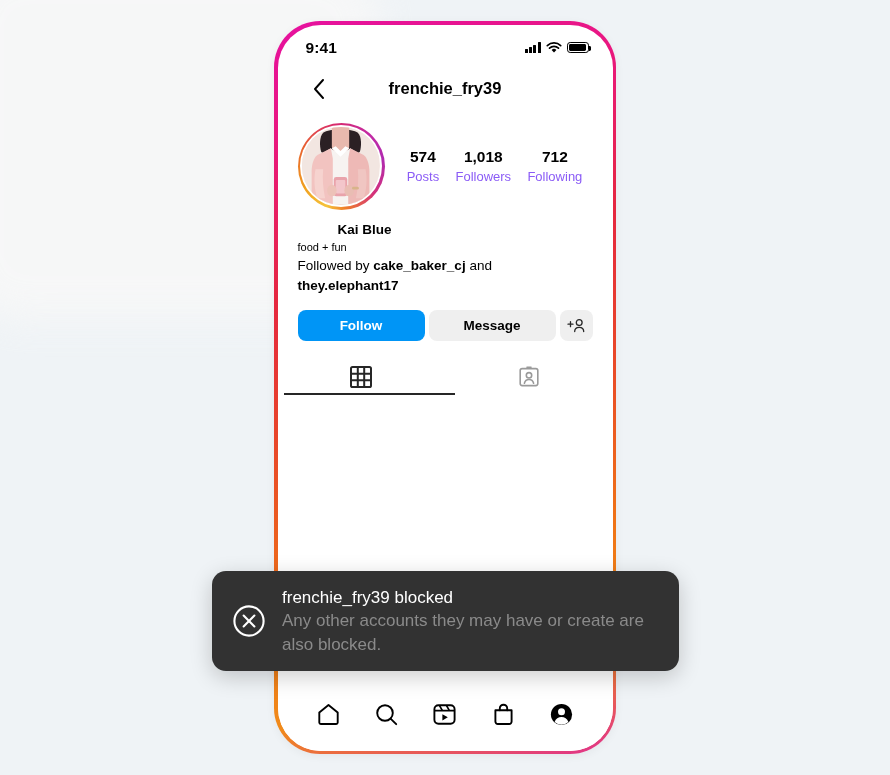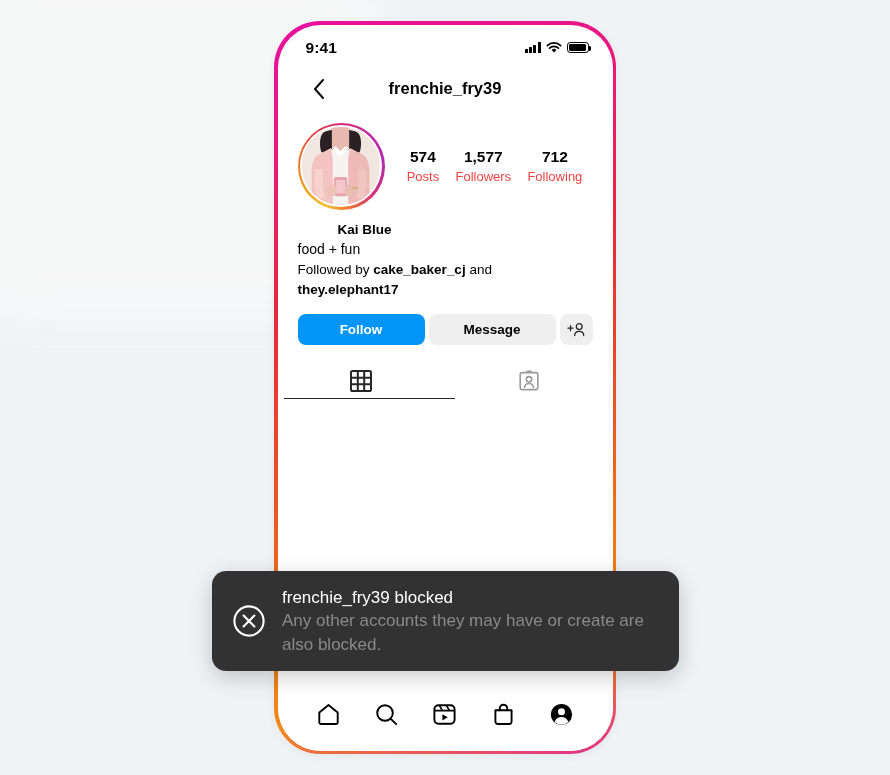--- a/index.html
+++ b/index.html
@@ -83,26 +83,26 @@
     background:linear-gradient(170deg,#e8d9d4 0%,#f2e3dd 35%,#f7ece8 70%,#efe0da 100%);
   }
   .avatar-photo svg{ position:absolute; inset:0; width:100%; height:100%; }
 
   .stats{
     flex:1; display:flex; justify-content:space-around; align-items:center;
     padding-left:14px; padding-right:2px;
   }
   .stat{ text-align:center; cursor:pointer; }
   .stat-num{ font-size:15.5px; font-weight:700; color:#000; line-height:1.35; }
-  .stat-label{ font-size:13px; color:#ef4444; line-height:1.35; }
+  .stat-label{ font-size:13px; color:#8b5cf6; line-height:1.35; }
 
   
   .bio{ padding:10px 20px 0 20px; }
   .bio-name{ font-size:13.5px; font-weight:700; color:#000; line-height:1.48;padding-left:40px; }
-  .bio-desc{ font-size:14px; color:#000; line-height:1.48; }
+  .bio-desc{ font-size:11px; color:#000; line-height:1.48; }
   .bio-followed{ font-size:13.5px; color:#000; line-height:1.48; }
   .bio-followed b{ font-weight:700; }
 
   
   .actions{ display:flex; gap:4px; padding:14px 20px 0 20px; }
   .btn{
     height:31px; border-radius:8px; display:flex; align-items:center;
     justify-content:center; font-size:13.5px; font-weight:700; cursor:pointer;
     border:none; font-family:inherit;
   }
@@ -215,21 +215,21 @@
               </svg>
             </div>
           </div>
         </div>
         <div class="stats">
           <div class="stat">
             <div class="stat-num">574</div>
             <div class="stat-label">Posts</div>
           </div>
           <div class="stat">
-            <div class="stat-num">1,577</div>
+            <div class="stat-num">1,018</div>
             <div class="stat-label">Followers</div>
           </div>
           <div class="stat">
             <div class="stat-num">712</div>
             <div class="stat-label">Following</div>
           </div>
         </div>
       </div>
 
       <div class="bio">

